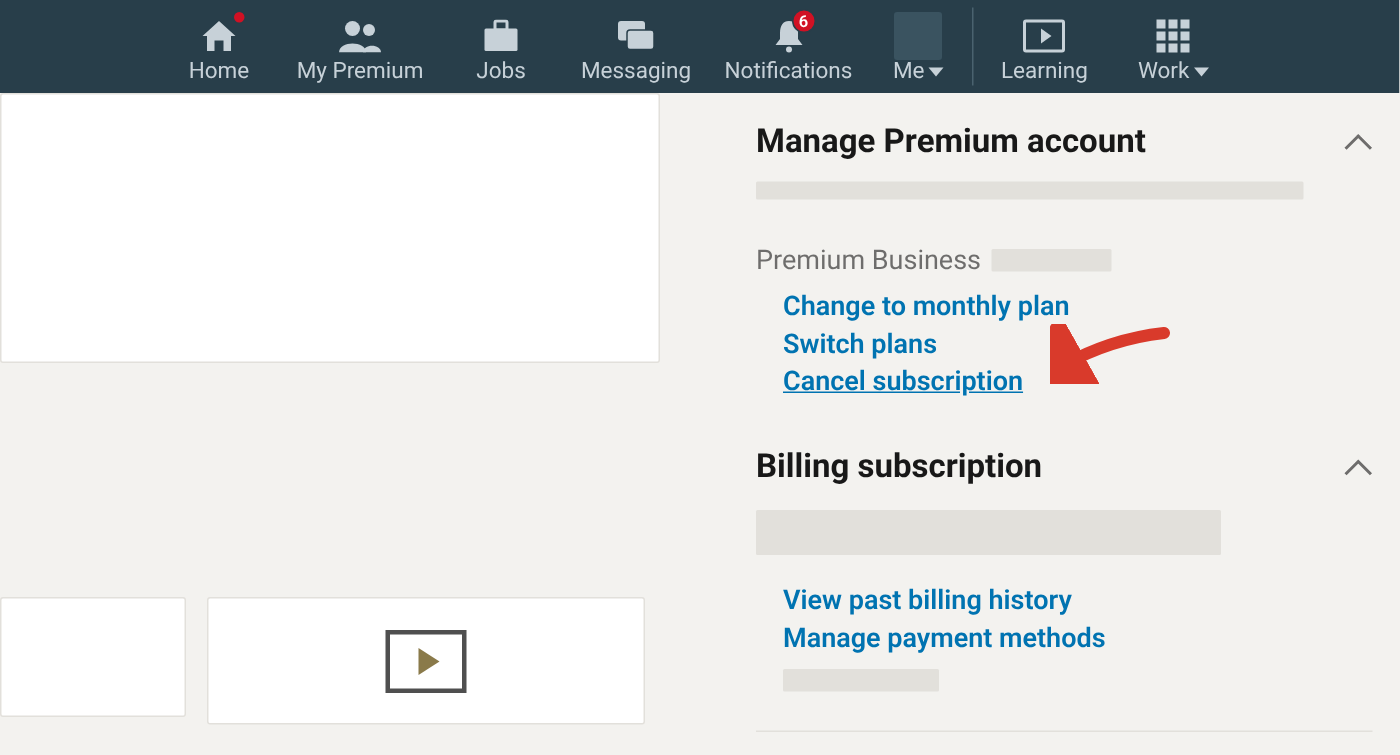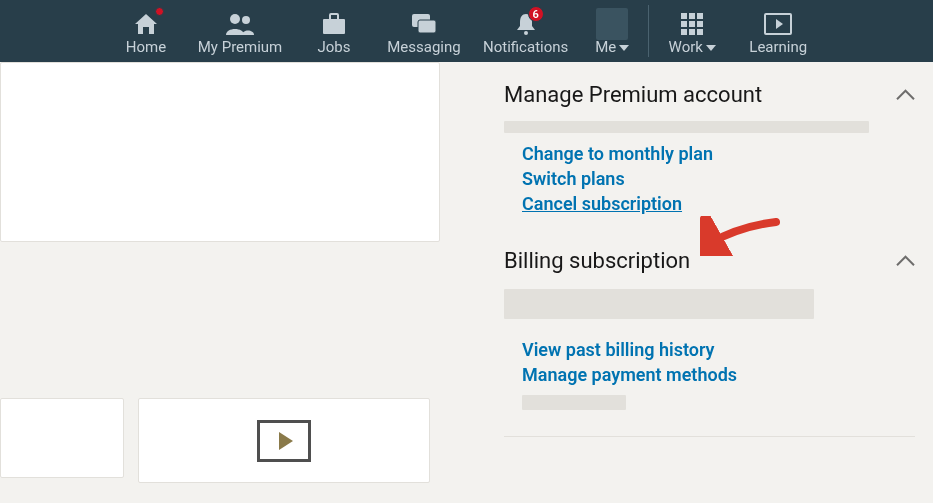--- a/index.html
+++ b/index.html
@@ -170,21 +170,21 @@
   .section {
     margin-bottom: 22px;
   }
   .section-header {
     display: flex;
     justify-content: space-between;
     align-items: center;
   }
   .section-title {
     font-size: 22px;
-    font-weight: 400;
+    font-weight: 700;
     color: rgba(0,0,0,0.9);
   }
   .chevron {
     width: 18px; height: 18px;
     position: relative;
     cursor: pointer;
   }
   .chevron::before {
     content: "";
     position: absolute;
@@ -295,44 +295,44 @@
   <div class="nav-item me">
     <div class="nav-icon">
       <div class="avatar-ph"></div>
     </div>
     <div class="nav-label">
         <span>Me</span>
         <span class="caret-down"></span>
       </div>
   </div>
   <div class="nav-sep"></div>
+  <div class="nav-item" style="min-width:90px">
+    <div class="nav-icon">
+      <div class="learning-icon"></div>
+    </div>
+    <div class="nav-label">Learning</div>
+  </div>
   <div class="nav-item">
     <div class="nav-icon">
       <div class="grid-icon">
           <span></span>
           <span></span>
           <span></span>
           <span></span>
           <span></span>
           <span></span>
           <span></span>
           <span></span>
           <span></span>
         </div>
     </div>
     <div class="nav-label">
         <span>Work</span>
         <span class="caret-down"></span>
       </div>
-  </div>
-  <div class="nav-item" style="min-width:90px">
-    <div class="nav-icon">
-      <div class="learning-icon"></div>
-    </div>
-    <div class="nav-label">Learning</div>
   </div>
 </div>
 
 <div class="content">
   <div class="left-col">
     <div class="card left-card-top"></div>
     <div class="left-row">
       <div class="card left-card-sm" style="margin-left:0"></div>
       <div class="card left-card-mid">
         <div class="play-box"></div>
@@ -341,20 +341,24 @@
   </div>
 
   <div class="right-col">
 
     <div class="section">
       <div class="section-header">
         <div class="section-title">Manage Premium account</div>
         <div class="chevron"></div>
       </div>
       <div class="grey-block gb-full"></div>
+      <div class="sublabel">
+        <span>Premium Business</span>
+        <span class="grey-block gb-sm"></span>
+      </div>
       <div class="link-list">
         <span class="link">Change to monthly plan</span>
         <span class="link">Switch plans</span>
         <span class="link underline">Cancel subscription</span>
       </div>
     </div>
 
     <div class="section" style="margin-top:34px">
       <div class="section-header">
         <div class="section-title">Billing subscription</div>

